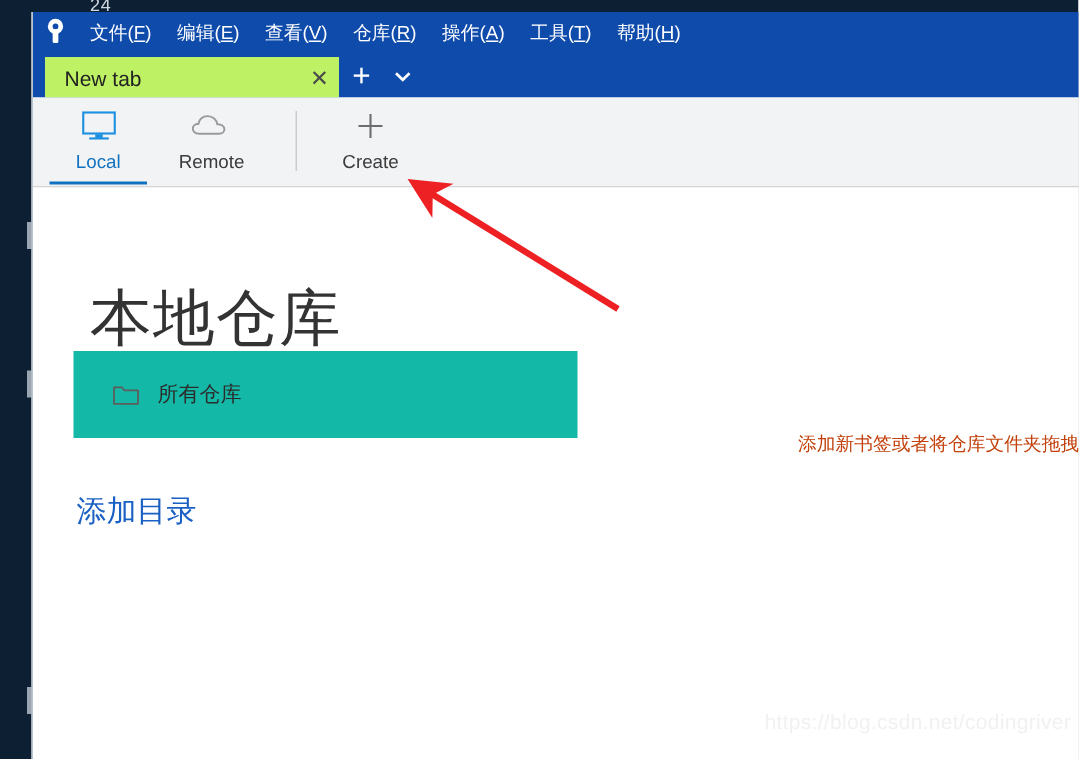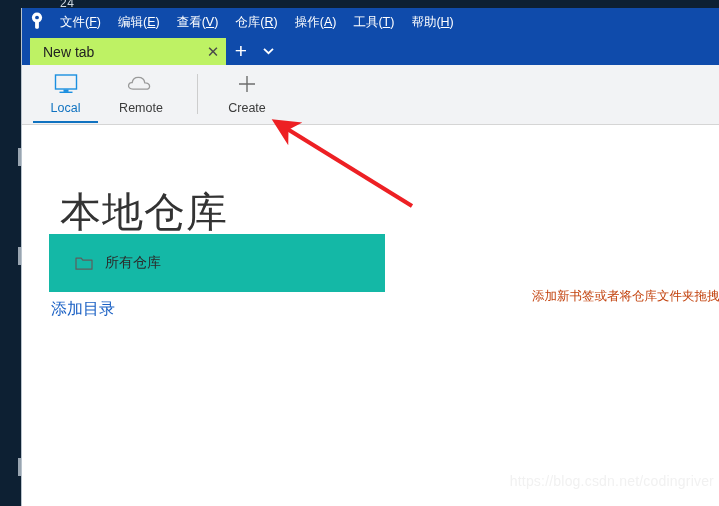--- a/index.html
+++ b/index.html
@@ -228,22 +228,22 @@
     display: flex;
     align-items: center;
   }
   .repo-row .repo-label {
     font-size: 14px;
     color: #2b2b2b;
   }
   #add-directory-link {
     position: absolute;
     left: 29px;
-    top: 174px;
-    font-size: 16px;
+    top: 202px;
+    font-size: 20px;
     color: #1b61c4;
     cursor: pointer;
     white-space: nowrap;
     font-family: Liberation Mono, monospace;
   }
   #drop-hint {
     position: absolute;
     left: 510px;
     top: 163px;
     font-size: 12.5px;

